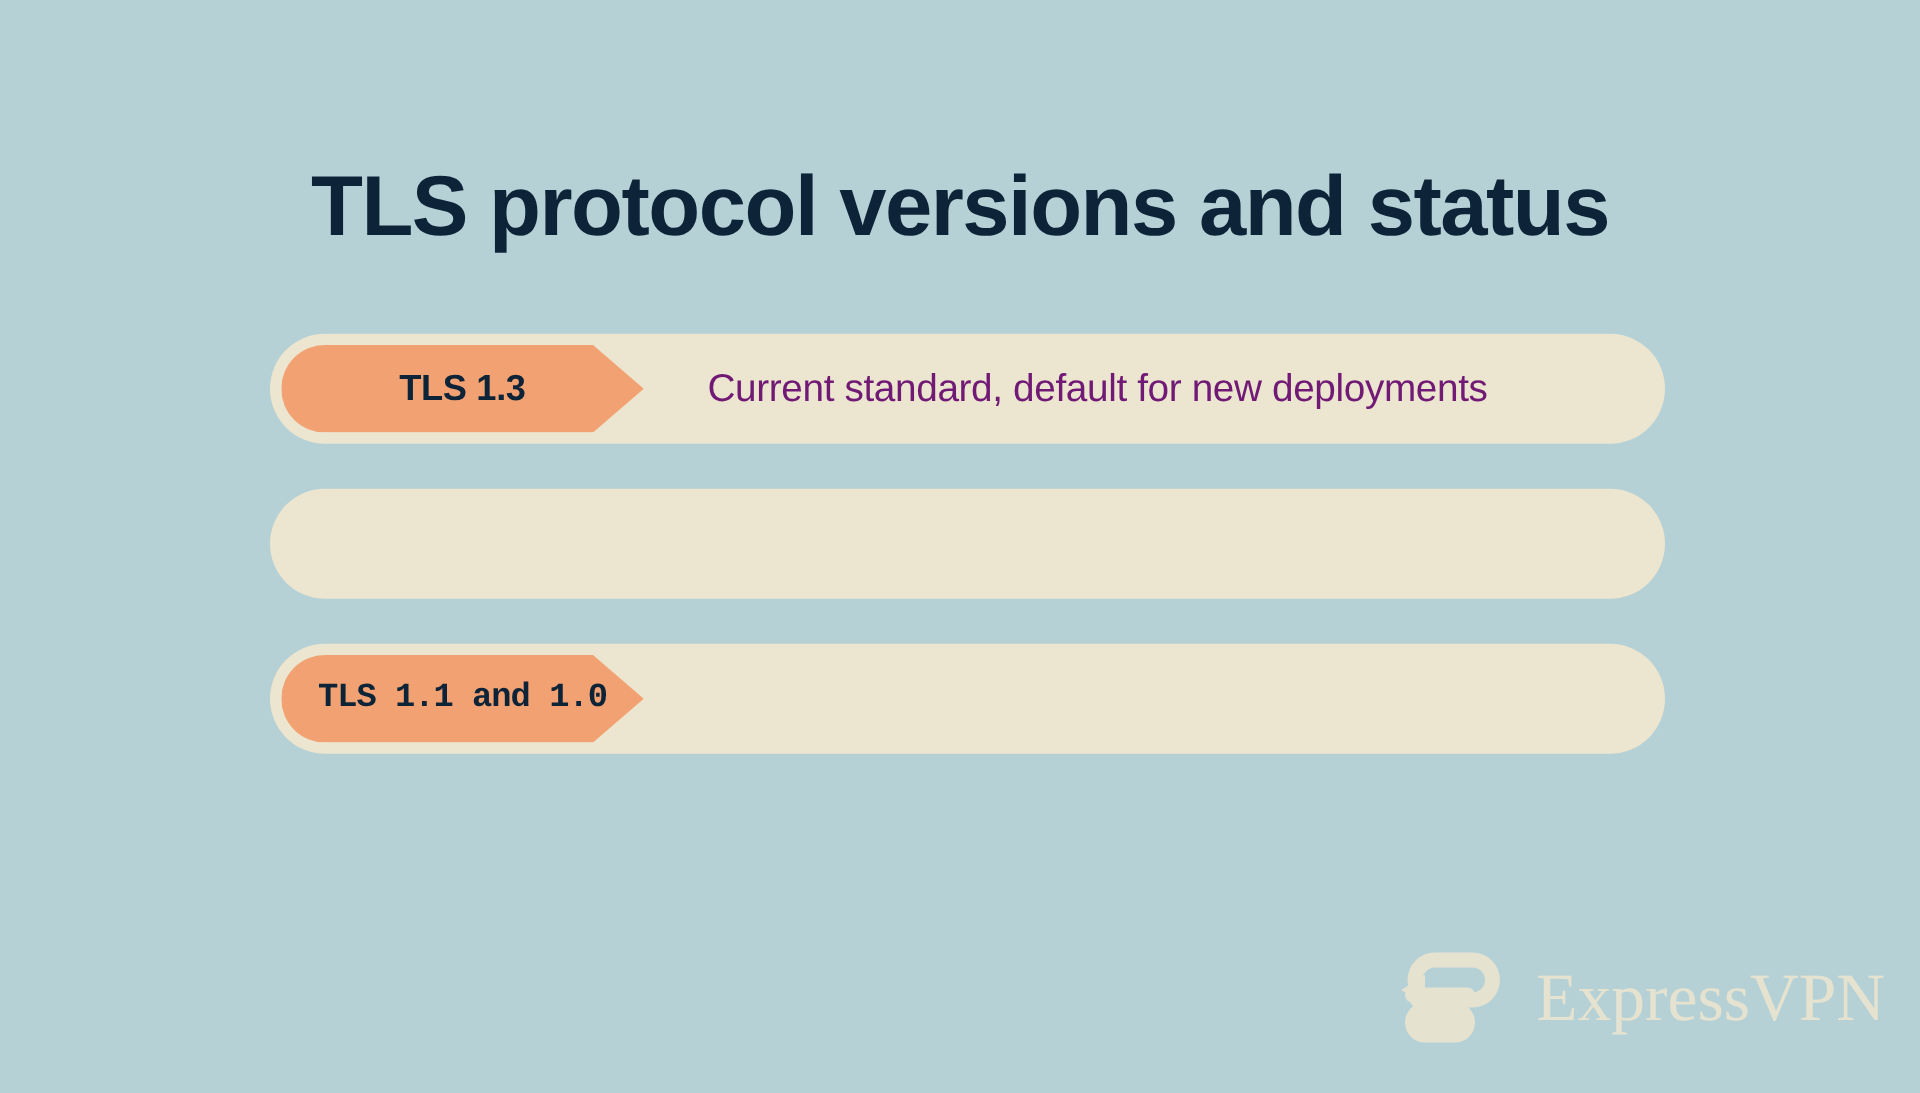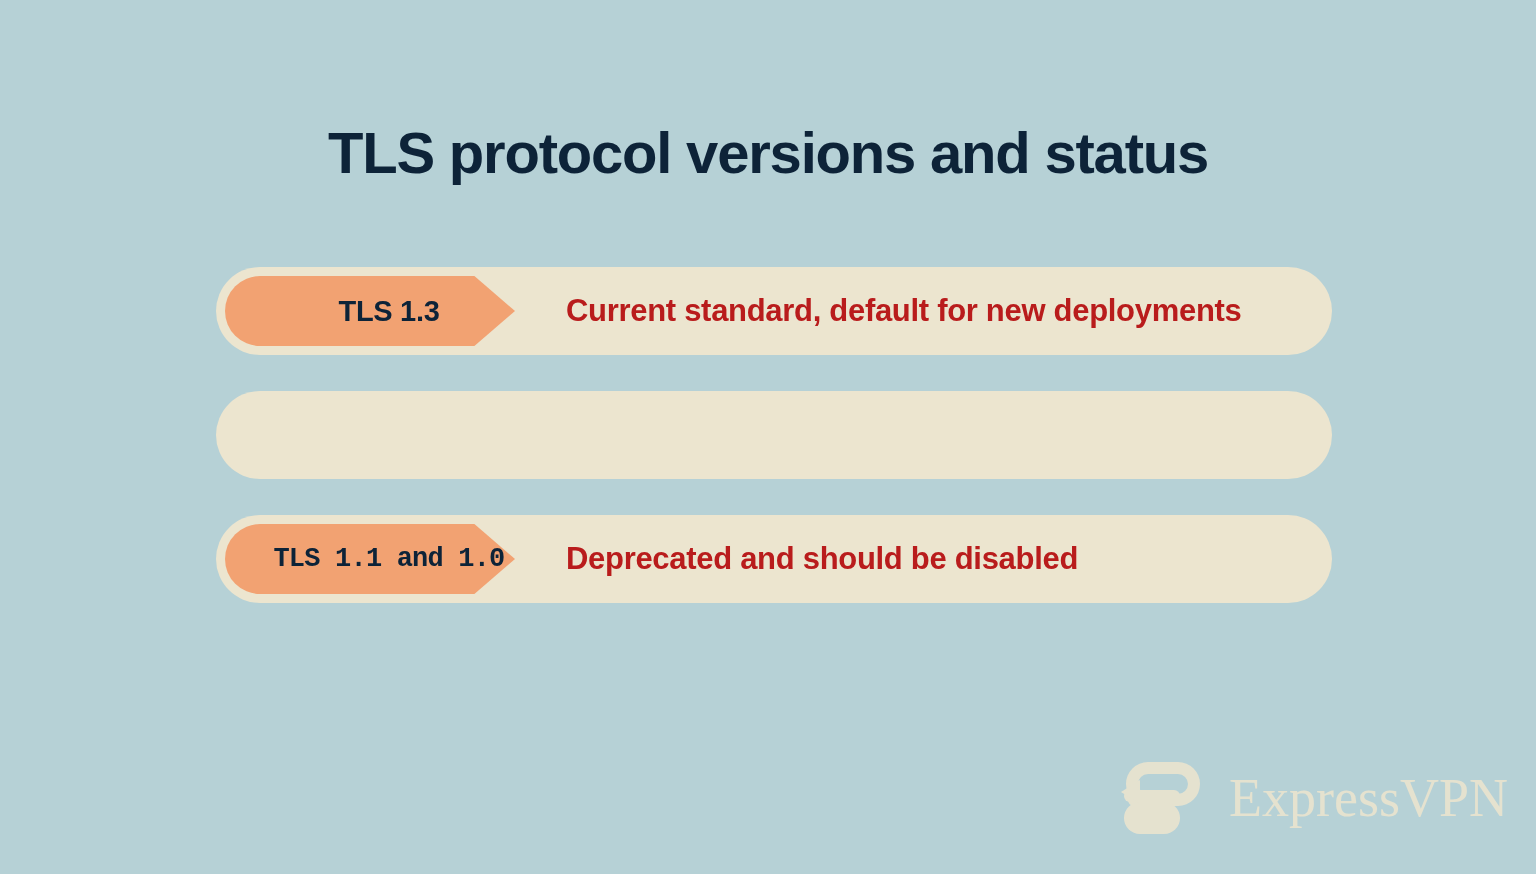--- a/index.html
+++ b/index.html
@@ -21,21 +21,21 @@
     height: 874px;
   }
 
   
   .page-title {
     position: absolute;
     top: 83px;
     left: 0;
     width: 1536px;
     text-align: center;
-    font-size: 58px;
+    font-size: 68px;
     font-weight: 700;
     letter-spacing: -1.2px;
     color: #0d2338;
     line-height: 1.08;
     white-space: nowrap;
   }
 
   
   .rows {
     position: absolute;
@@ -57,21 +57,21 @@
 
   .badge {
     position: absolute;
     left: 9px;
     top: 9px;
     height: 70px;
     width: 290px;
     background: #f2a272;
     display: flex;
     align-items: center;
-    justify-content: flex-end;
+    justify-content: center;
     border-top-left-radius: 35px;
     border-bottom-left-radius: 35px;
     -webkit-clip-path: polygon(0 0, 86% 0, 100% 50%, 86% 100%, 0 100%);
     clip-path: polygon(0 0, 86% 0, 100% 50%, 86% 100%, 0 100%);
   }
 
   .badge-inner {
     display: block;
     width: 252px;
     text-align: center;
@@ -85,22 +85,22 @@
     font-size: 27px;
     letter-spacing: -0.8px;
     font-family: Liberation Mono, monospace;
   }
 
   .desc {
     position: absolute;
     left: 350px;
     right: 40px;
     font-size: 31px;
-    font-weight: 700;
-    color: #b91c1c;
+    font-weight: 400;
+    color: #701a75;
     letter-spacing: -0.3px;
     white-space: nowrap;
   }
 
   
   .logo {
     position: absolute;
     left: 1118px;
     top: 760px;
     display: flex;
@@ -138,21 +138,20 @@
       <div class="desc">Current standard, default for new deployments</div>
     </div>
 
     <div class="row">
     </div>
 
     <div class="row">
       <div class="badge">
         <span class="badge-inner long">TLS 1.1 and 1.0</span>
       </div>
-      <div class="desc">Deprecated and should be disabled</div>
     </div>
 
 
   </div>
 
   <div class="logo">
     <svg class="logo-mark" viewBox="0 0 86 76">
       <g fill="#ece5cf">
         <path d="M30 2 h30 a22 22 0 0 1 0 44 h-44 a6 6 0 0 1 0 -12 h44 a10 10 0 0 0 0 -20 h-30 a10 10 0 0 0 0 20 h6 a6 6 0 0 1 0 12 h-6 a22 22 0 0 1 0 -44 z"></path>
         <path d="M12 30 h44 a6 6 0 0 1 0 12 h-44 a6 6 0 0 1 0 -12 z"></path>

